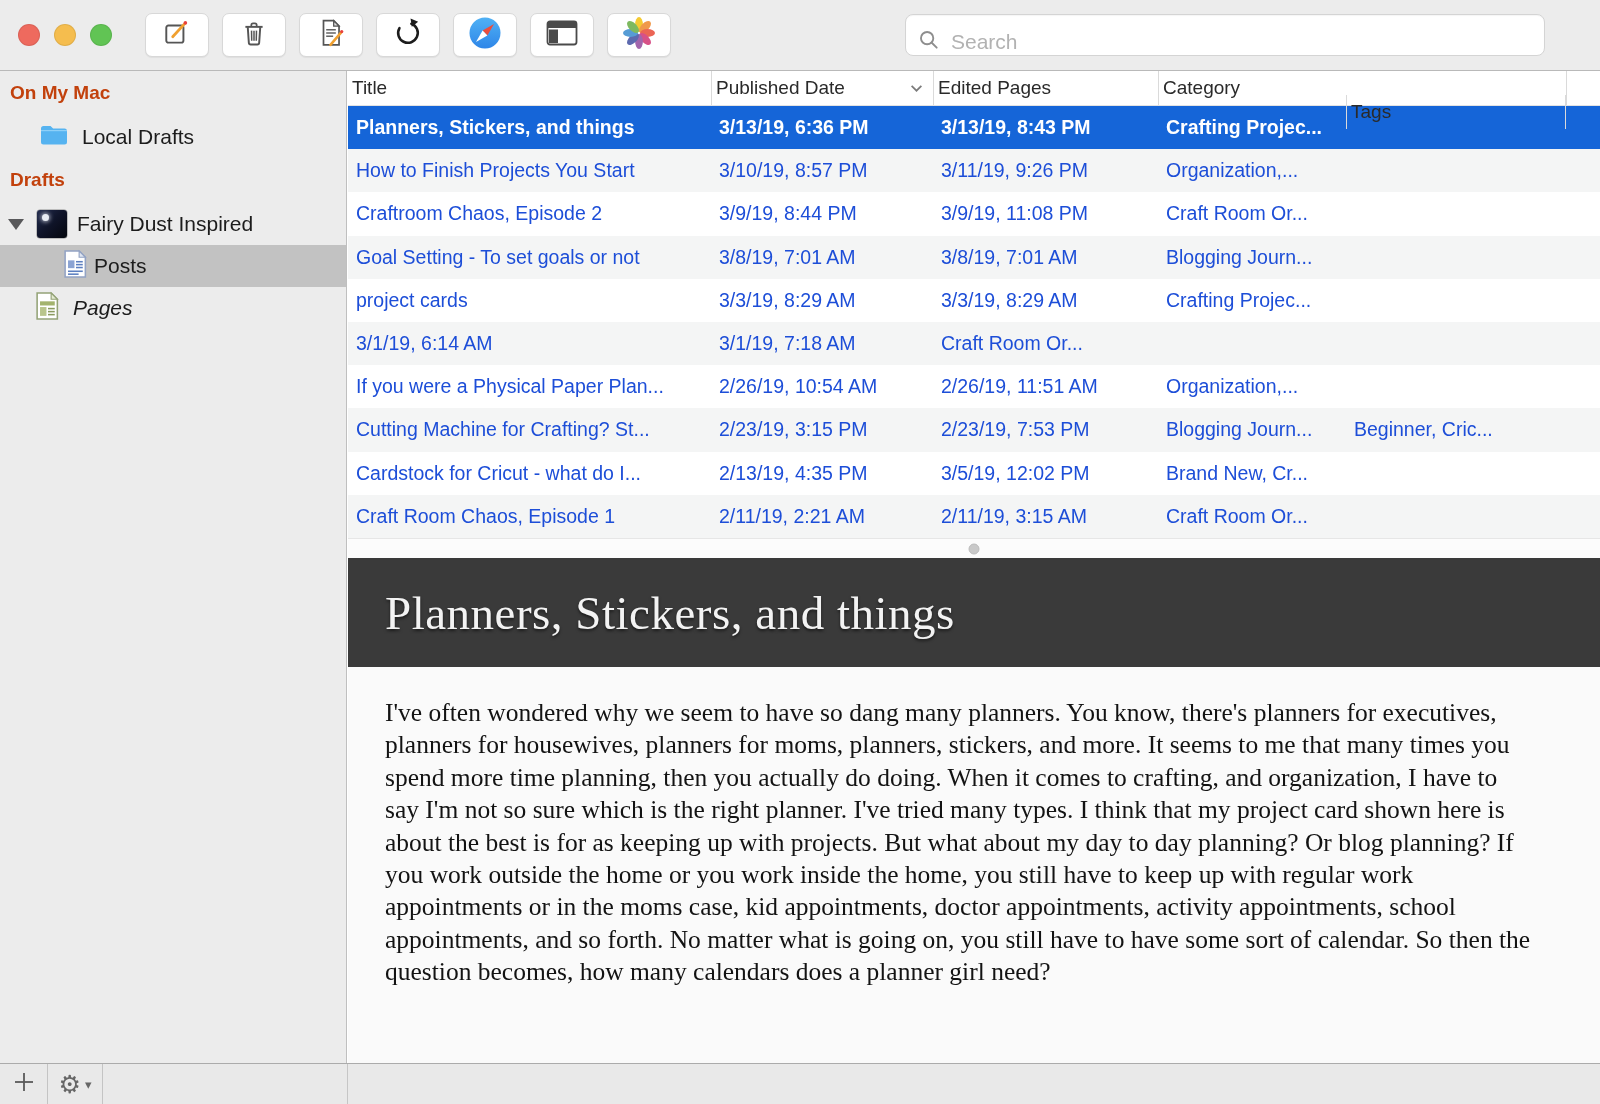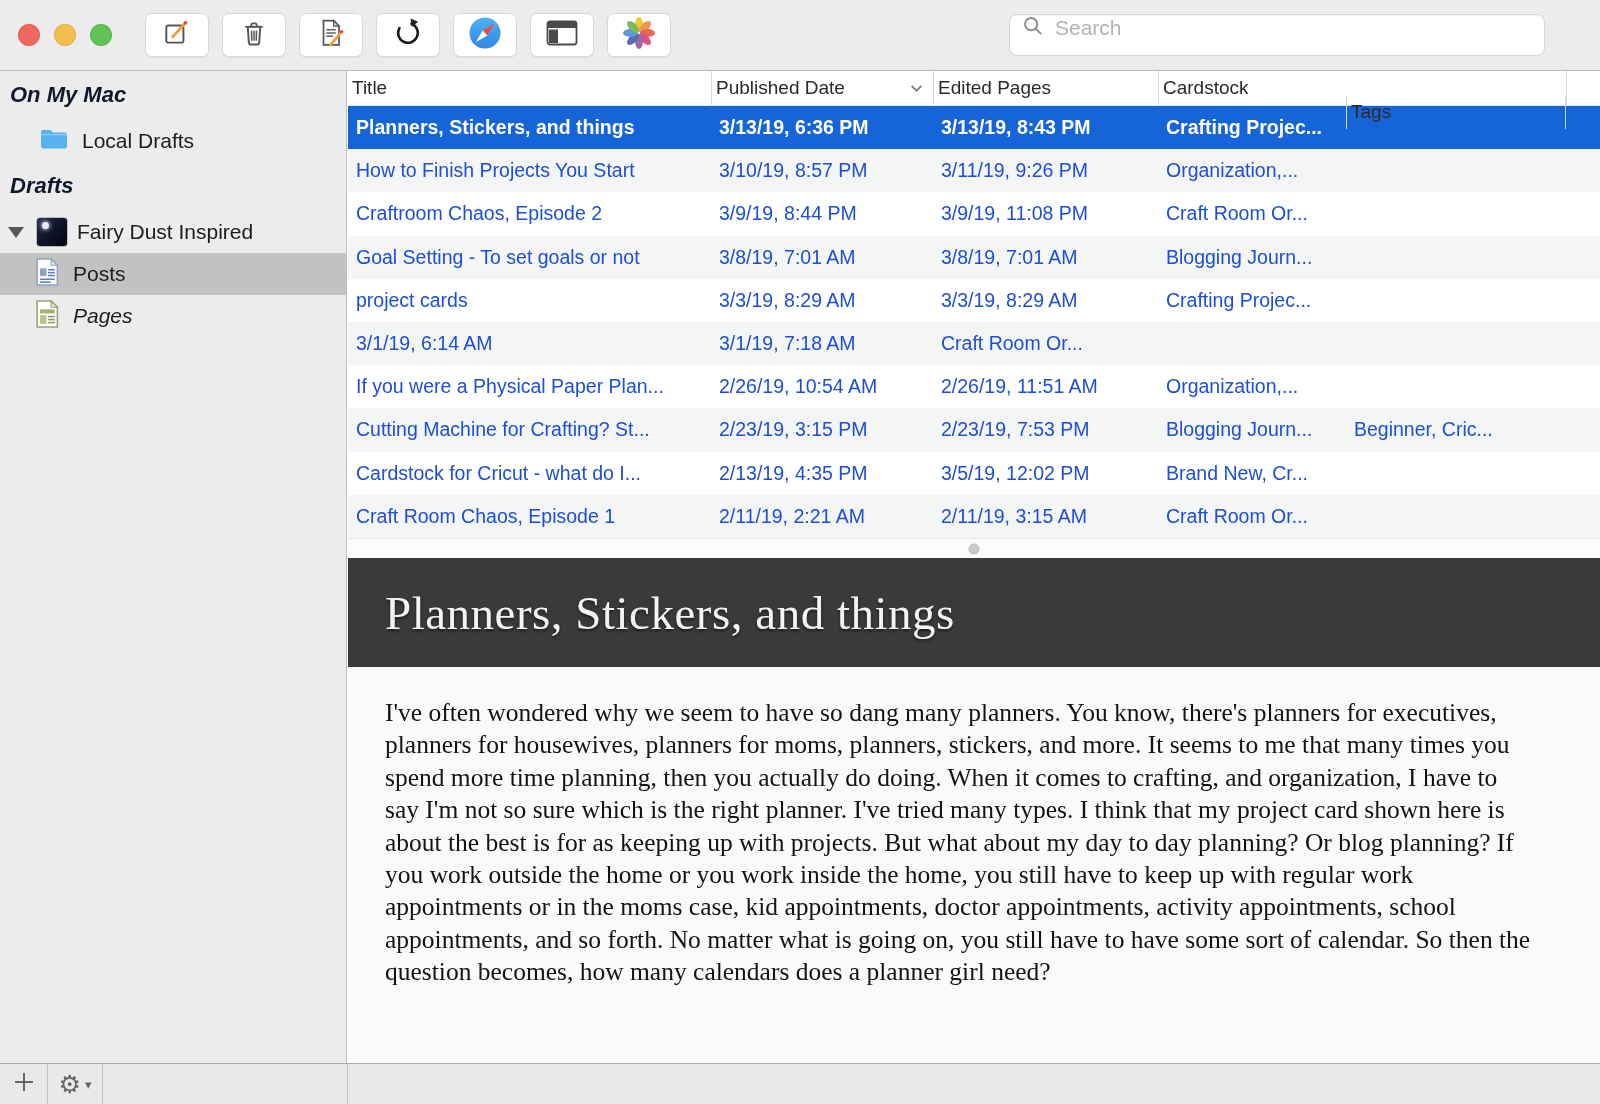--- a/index.html
+++ b/index.html
@@ -15,36 +15,36 @@
   
   .toolbar{position:absolute;left:0;top:0;width:1600px;height:71px;
     background:var(--toolbar-bg);border-bottom:1px solid #b9b9b9;
     display:flex;align-items:center;}
   .lights{display:flex;gap:14px;margin-left:18px;}
   .light{width:22px;height:22px;border-radius:50%;border:1px solid rgba(0,0,0,.08);}
   .light.red{background:#ee6a5e}.light.yellow{background:#f5bd4e}.light.green{background:#61c454}
   .tb-buttons{display:flex;gap:13px;margin-left:33px;}
   .tb-btn{width:64px;height:44px;background:#fff;border:1px solid #d8d8d8;border-radius:7px;
     display:flex;align-items:center;justify-content:center;box-shadow:0 1px 1px rgba(0,0,0,.06);}
-  .search{position:absolute;right:55px;top:14px;width:536px;height:42px;background:#fff;
-    border:1px solid #d4d4d4;border-radius:8px;display:flex;align-items:flex-start;
+  .search{position:absolute;right:55px;top:14px;width:640px;height:42px;background:#fff;
+    border:1px solid #d4d4d4;border-radius:8px;display:flex;align-items:flex-end;
     padding:0 12px;gap:9px;box-shadow:inset 0 1px 1px rgba(0,0,0,.04);}
   .search input{border:none;outline:none;font-size:21px;color:#333;flex:1;background:transparent;
     font-family:"Liberation Sans",sans-serif;}
   .search input::placeholder{color:#b2b2b2;}
 
   
   .sidebar{position:absolute;left:0;top:71px;width:347px;height:992px;background:#ececec;
     border-right:1px solid #bfbfbf;}
-  .sec-label{font-size:22px;font-weight:700;color:#0f172a;margin:11px 0 0 10px;font-style:italic;}
+  .sec-label{font-size:19px;font-weight:700;color:#c2410c;margin:11px 0 0 10px;}
   .side-row{display:flex;align-items:center;height:42px;width:100%;}
   .side-row .lbl{font-size:21px;color:#1c1c1c;white-space:nowrap;}
   .row-drafts{margin-top:12px;padding-left:40px;gap:14px;}
   .row-blog{margin-top:12px;padding-left:8px;gap:10px;}
-  .row-posts{padding-left:34px;gap:12px;}
+  .row-posts{padding-left:62px;gap:5px;}
   .row-pages{padding-left:34px;gap:12px;font-style:italic;}
   .side-row.sel{background:var(--sidebar-selection);}
   .disclosure{width:0;height:0;border-left:8px solid transparent;border-right:8px solid transparent;
     border-top:11px solid #58585a;margin-right:3px;}
   .blog-thumb{width:30px;height:28px;border-radius:3px;
     background:linear-gradient(135deg,#232c4e 0%,#10152b 45%,#04060d 100%);
     position:relative;flex:0 0 auto;box-shadow:0 0 0 .5px rgba(0,0,0,.4);}
   .blog-thumb::after{content:"";position:absolute;left:5px;top:4px;width:7px;height:7px;border-radius:50%;
     background:#e8ecf4;box-shadow:0 0 4px 1px rgba(240,244,255,.7);}
 
@@ -221,21 +221,21 @@
     <div class="hcell">Title</div>
     <div class="hcell">
       <span>Published Date</span>
       <span class="sort">
         <svg width="13" height="9" viewBox="0 0 12 8">
             <polyline points="1.5,1.5 6,6 10.5,1.5" fill="none" stroke="#7b7b7b" stroke-width="1.6"></polyline>
           </svg>
         </span>
     </div>
     <div class="hcell">Edited Pages</div>
-    <div class="hcell">Cardstock</div>
+    <div class="hcell">Category</div>
     <div class="hcell">Tags</div>
     <div class="hcell"></div>
   </div>
 
   <div class="tbody">
       <div class="trow selected">
       <div class="cell">Planners, Stickers, and things</div>
       <div class="cell">3/13/19, 6:36 PM</div>
       <div class="cell">3/13/19, 8:43 PM</div>
       <div class="cell">Crafting Projec...</div>

